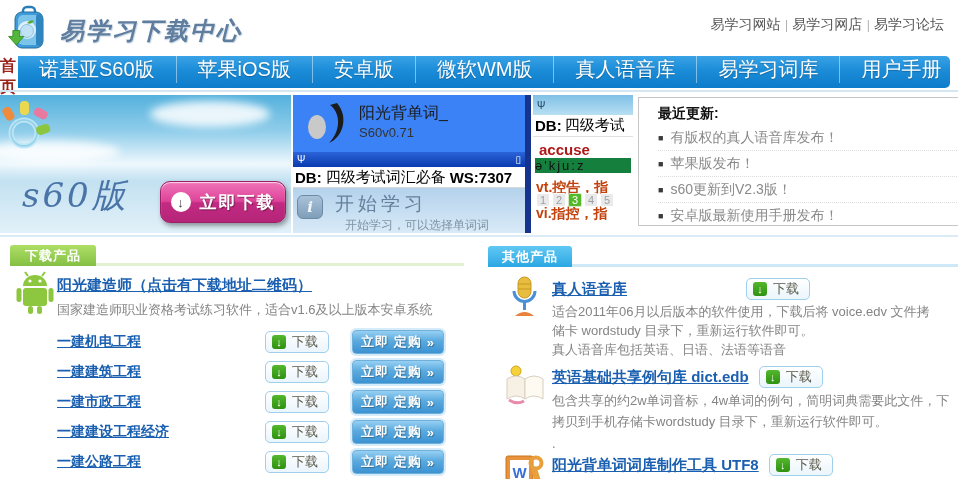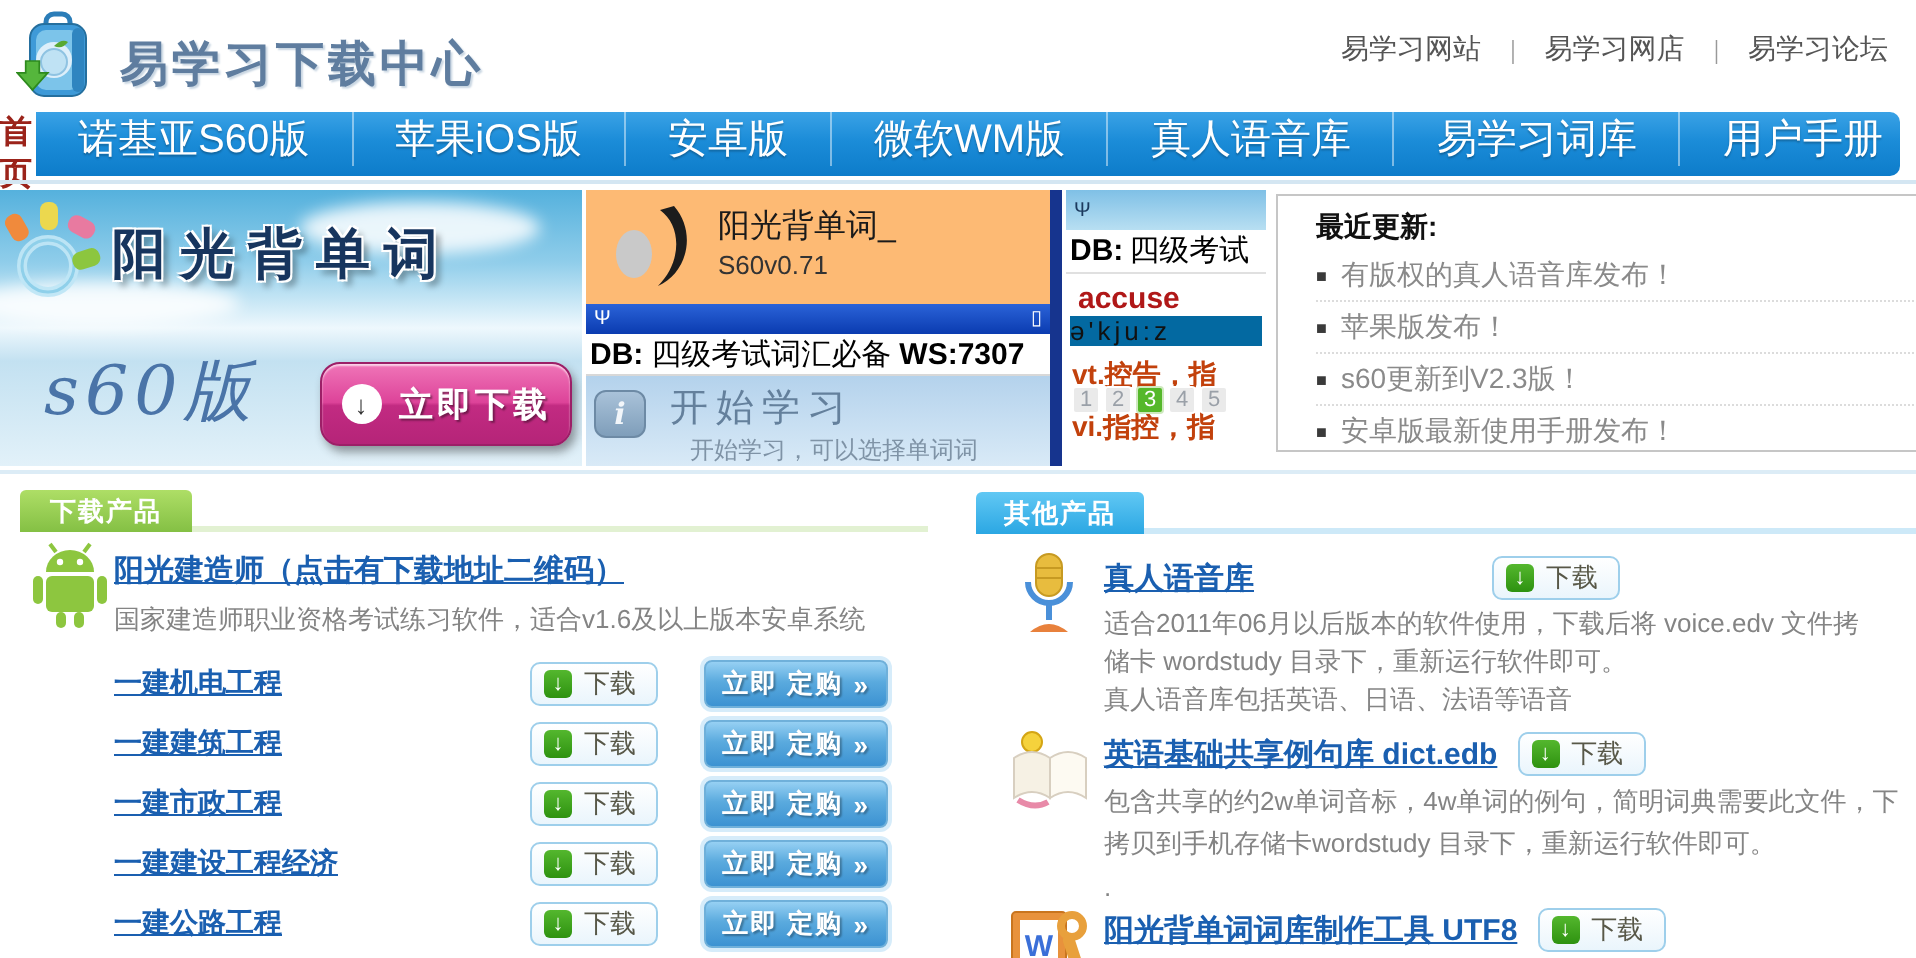--- a/index.html
+++ b/index.html
@@ -3,24 +3,24 @@
 <meta charset="utf-8">
 <style>
   * { margin:0; padding:0; box-sizing:border-box; }
   html,body { background:#fff; }
   body { font-family:"Liberation Sans","DejaVu Sans",sans-serif; }
   .page { position:relative; width:958px; height:479px; overflow:hidden; background:#fff; }
 
   
   .topbar { position:absolute; left:0; top:0; width:958px; height:56px; background:#fff; }
   .logo { position:absolute; left:8px; top:5px; display:flex; align-items:center; gap:8px; }
-  .logo-text { font-size:24px; font-weight:bold; color:#5f7d9f;
+  .logo-text { font-size:24px; font-weight:bold; font-style:italic; color:#5f7d9f;
                letter-spacing:2px; text-shadow:1px 1px 1px #c9d6e2; }
   .toplinks { position:absolute; right:14px; top:16px; font-size:14px; color:#555;
-              display:flex; align-items:center; gap:10px; }
+              display:flex; align-items:center; }
   .toplinks .lnk { color:#555; cursor:pointer; }
   .toplinks .sep { color:#999; font-size:12px; }
 
   
   .nav { position:absolute; left:0; top:56px; width:950px; height:32px;
          background:linear-gradient(180deg,#3aa2e6 0%,#1b8cd8 45%,#0d7cca 100%);
          border-radius:0 5px 5px 0; display:flex; align-items:flex-start; }
   .home-tab { width:70px; background:#fff; color:#9b231a; font-weight:bold; font-size:16px;
               display:flex; align-items:center; justify-content:center; letter-spacing:2px; }
   .nav-item { color:#fff; font-size:20px; display:flex; align-items:center; padding:0 21px;
@@ -43,21 +43,21 @@
                 border:1px solid #9c1f67; box-shadow:2px 3px 5px rgba(40,40,40,.45), inset 0 1px 1px rgba(255,255,255,.7);
                 display:flex; align-items:center; justify-content:center; gap:9px; cursor:pointer; }
   .banner-btn .circ { width:20px; height:20px; background:#fff; border-radius:50%; color:#333;
                       font-size:13px; font-weight:bold; display:flex; align-items:center; justify-content:center; }
   .banner-btn .lbl { color:#fff; font-size:17px; font-weight:bold; letter-spacing:2px;
                      text-shadow:1px 1px 1px rgba(0,0,0,.4); }
 
   
   .shot1 { position:absolute; left:293px; top:95px; width:238px; height:138px; background:#fff;
            border-right:6px solid #16348e; overflow:hidden; }
-  .shot1-head { position:relative; height:57px; background:#fdba74; }
+  .shot1-head { position:relative; height:57px; background:#3b82f6; }
   .shot1-title { position:absolute; left:66px; top:8px; font-size:16px; color:#1a1a1a; }
   .shot1-ver { position:absolute; left:66px; top:30px; font-size:13px; color:#333; }
   .shot1-status { height:15px; background:linear-gradient(180deg,#2b63d8 0%,#0a3bb0 100%);
                   color:#fff; font-size:10px; display:flex; align-items:center; justify-content:space-between; padding:0 4px; }
   .shot1-db { height:21px; background:#fff; font-size:15px; color:#000; white-space:nowrap; overflow:hidden;
               display:flex; align-items:center; gap:4px; padding:0 2px; border-bottom:1px solid #d8d8d8; }
   .shot1-db b { font-weight:bold; }
   .shot1-menu { position:relative; height:45px; background:linear-gradient(180deg,#b4d2ec 0%,#d9eaf7 100%); }
   .info-box { position:absolute; left:4px; top:7px; width:26px; height:24px; border-radius:6px;
               background:linear-gradient(180deg,#a9c2d9,#7f9eba); color:#f2f6fa; font-family:"DejaVu Serif",serif;
@@ -66,21 +66,21 @@
   .menu-title { position:absolute; left:42px; top:3px; font-size:19px; color:#64809c; letter-spacing:4px; white-space:nowrap; }
   .menu-sub { position:absolute; left:52px; top:29px; font-size:12px; color:#7f93a6; white-space:nowrap; }
 
   
   .shot2 { position:absolute; left:533px; top:95px; width:100px; height:138px; background:#fff; overflow:hidden; }
   .shot2-sky { height:20px; background:linear-gradient(180deg,#7fc0e6,#b8dff2); color:#1c3a5e; font-size:10px;
                display:flex; align-items:center; padding:0 4px; }
   .shot2-db { height:22px; background:#fff; border-bottom:1px solid #e0e0e0; font-size:15px; color:#000;
               display:flex; align-items:center; gap:3px; padding:0 2px; white-space:nowrap; }
   .shot2-word { position:absolute; left:6px; top:46px; font-size:15px; font-weight:bold; color:#b01818; }
-  .shot2-phon { position:absolute; left:2px; top:63px; width:96px; background:#0369a1; font-size:13px;
+  .shot2-phon { position:absolute; left:2px; top:63px; width:96px; background:#15803d; font-size:13px;
                 color:#111; letter-spacing:2px; white-space:nowrap; }
   .shot2-mean { position:absolute; left:3px; font-size:14px; font-weight:bold; color:#c2410c; white-space:nowrap; }
   .pager { position:absolute; left:3px; top:98px; display:flex; gap:2px; z-index:2; }
   .pager .pg { width:14px; height:14px; background:rgba(232,232,232,.9); border:1px solid #fff; color:#9aa0a8;
                font-size:11px; display:flex; align-items:center; justify-content:center; border-radius:2px; }
   .pager .pg.active { background:#55b82a; color:#fff; border-color:#cfe9c0; }
 
   
   .updates { position:absolute; left:638px; top:97px; width:350px; height:129px; background:#fff;
              border:1px solid #c6c6c6; padding:7px 12px 0 19px; }
@@ -184,21 +184,20 @@
     <span style="position:absolute; left:2px; top:4px;">
       <svg width="52" height="56" viewBox="0 0 52 56">
         <circle cx="22" cy="34" r="13" fill="none" stroke="#bfe6f5" stroke-width="5" opacity="0.95"></circle>
         <circle cx="22" cy="34" r="13" fill="none" stroke="#8fd0ea" stroke-width="1.5"></circle>
         <rect x="2" y="8" width="9" height="14" rx="4" fill="#f08a3c" transform="rotate(-30 6 15)"></rect>
         <rect x="18" y="2" width="9" height="14" rx="4" fill="#ecd84e"></rect>
         <rect x="32" y="10" width="14" height="9" rx="4" fill="#e87aa0" transform="rotate(28 39 14)"></rect>
         <rect x="34" y="26" width="14" height="9" rx="4" fill="#8cc63f" transform="rotate(-18 41 30)"></rect>
       </svg>
     </span>
-    <div class="banner-title">阳光背单词</div>
     <div class="banner-sub">s60版</div>
     <div class="banner-btn">
       <span class="circ">↓</span>
       <span class="lbl">立即下载</span>
     </div>
   </div>
 
   <div class="shot1">
     <div class="shot1-head">
       <span style="position:absolute; left:10px; top:6px;">

